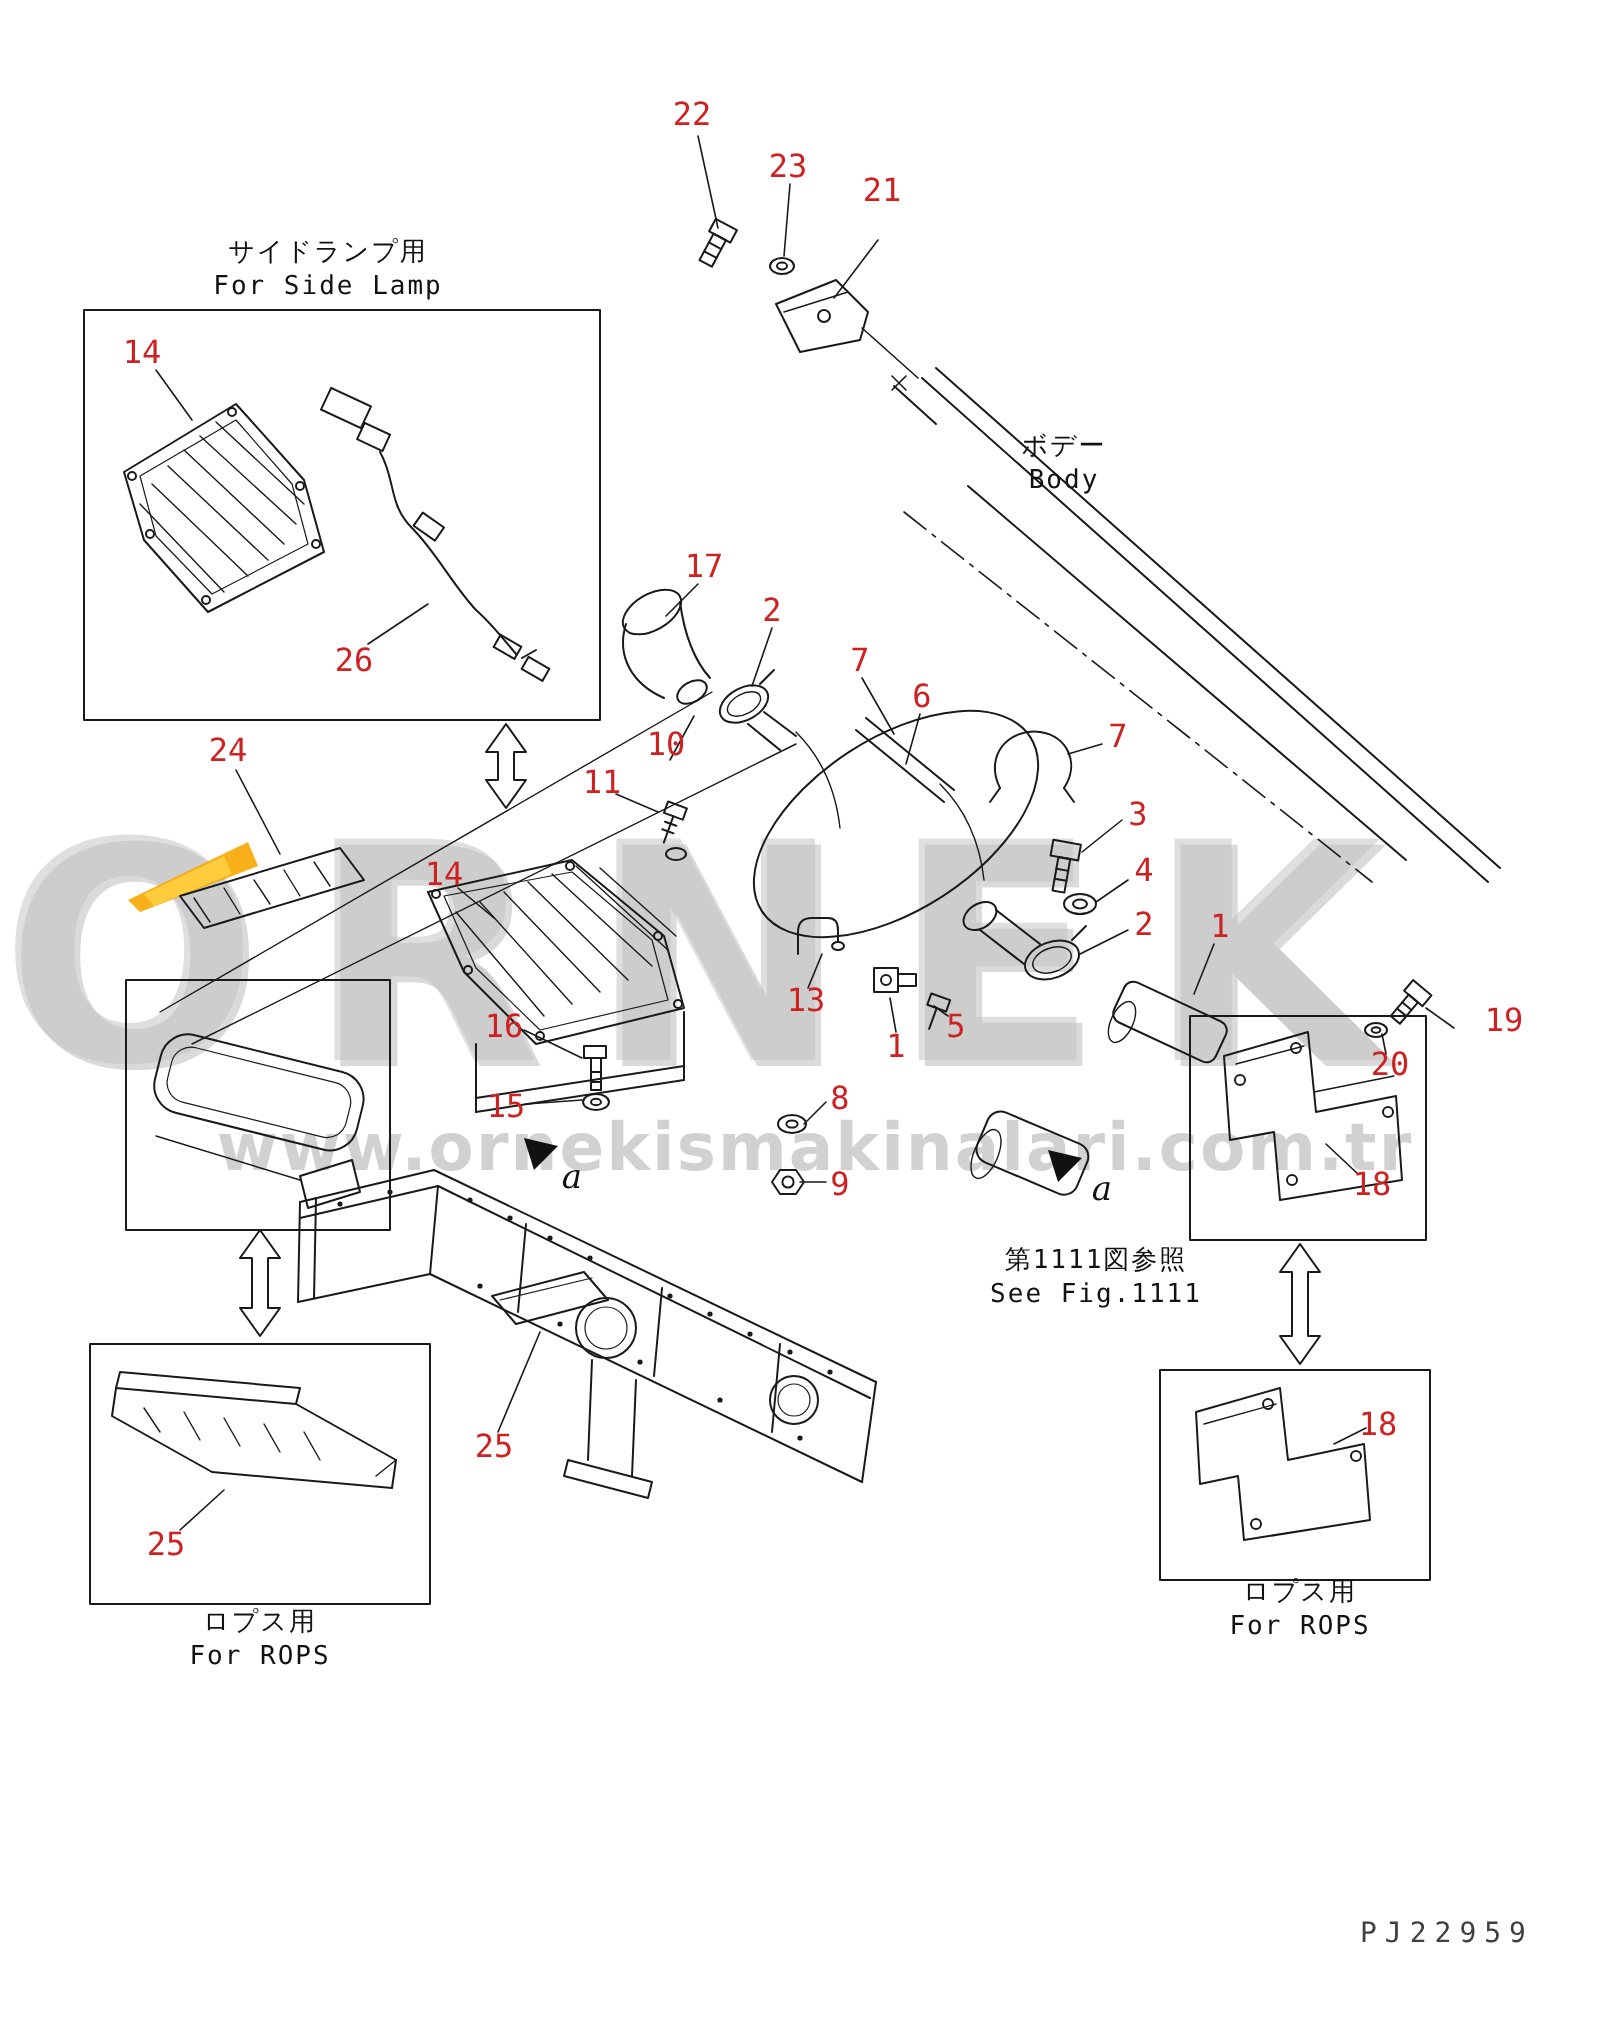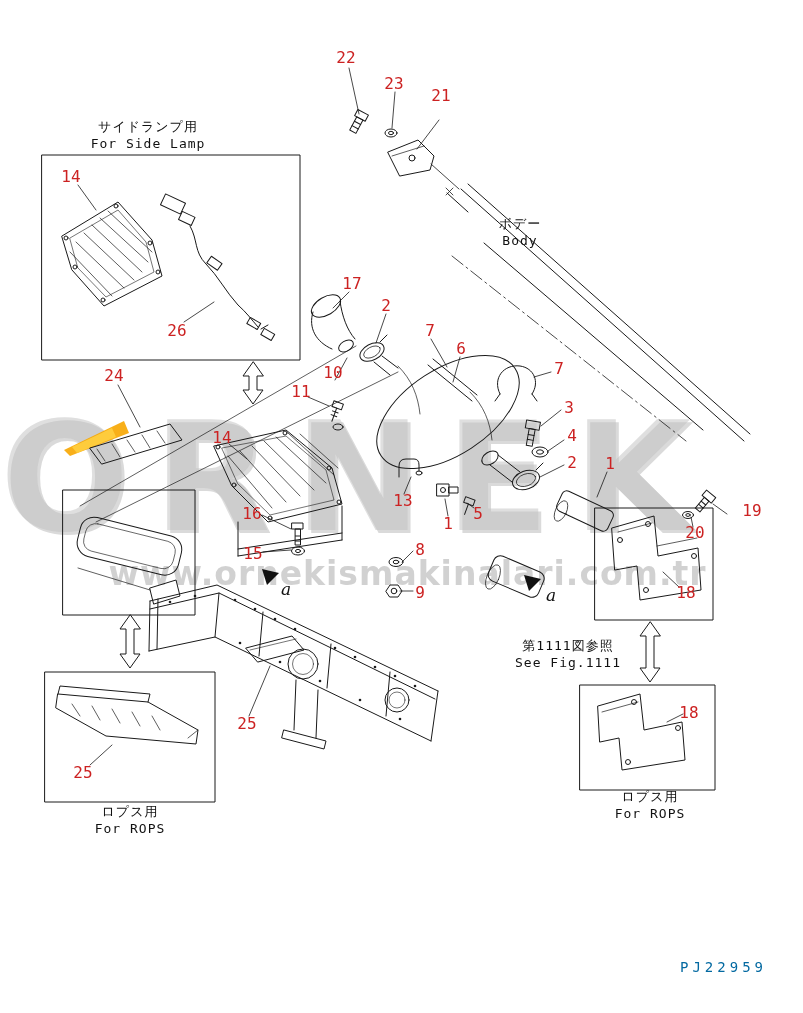--- a/index.html
+++ b/index.html
@@ -29,21 +29,21 @@
     position:absolute;transform:translate(-50%,-50%);
     color:#111;font-size:17px;font-style:italic;font-family:"DejaVu Serif",serif;
   }
   .dlabel{
     position:absolute;transform:translate(-50%,0);
     color:#111;font-size:13px;line-height:1.3;text-align:center;white-space:nowrap;letter-spacing:1px;
   }
   .dlabel span{display:block;}
   #doc-number{
     position:absolute;right:36px;bottom:38px;z-index:3;
-    color:#0369a1;font-size:14px;letter-spacing:4px;font-family:"DejaVu Sans Mono",monospace;
+    color:#404040;font-size:14px;letter-spacing:4px;font-family:"DejaVu Sans Mono",monospace;
   }
 </style>
 </head>
 <body>
 
 <div id="watermark">
   <div id="wm-title">ORNEK</div>
   <div id="wm-url">www.ornekismakinalari.com.tr</div>
   <svg width="72" height="42" style="position:absolute;left:62px;top:416px">
     <polygon points="2,34 62,5 67,17 8,40" fill="#F7A600" opacity="0.9"></polygon>
@@ -348,29 +348,29 @@
     <span class="callout" style="left: 253px; top: 553px;">15</span>
     <span class="callout" style="left: 420px; top: 549px;">8</span>
     <span class="callout" style="left: 695px; top: 532px;">20</span>
     <span class="callout" style="left: 420px; top: 592px;">9</span>
     <span class="callout" style="left: 686px; top: 592px;">18</span>
     <span class="callout" style="left: 247px; top: 723px;">25</span>
     <span class="callout" style="left: 83px; top: 772px;">25</span>
     <span class="callout" style="left: 689px; top: 712px;">18</span>
     <span class="ref" style="left: 286px; top: 589px;">a</span>
     <span class="ref" style="left: 551px; top: 595px;">a</span>
-    <div class="dlabel" style="left: 148px; top: 119px;">
+    <div class="dlabel" style="left: 164px; top: 119px;">
       <span>サイドランプ用</span>
       <span>For Side Lamp</span>
     </div>
-    <div class="dlabel" style="left: 520px; top: 216px;">
+    <div class="dlabel" style="left: 532px; top: 216px;">
       <span>ボデー</span>
       <span>Body</span>
     </div>
-    <div class="dlabel" style="left: 548px; top: 638px; margin-left: 20px;">
+    <div class="dlabel" style="left: 548px; top: 623px;">
       <span>第1111図参照</span>
       <span>See Fig.1111</span>
     </div>
     <div class="dlabel" style="left: 130px; top: 804px;">
       <span>ロプス用</span>
       <span>For ROPS</span>
     </div>
     <div class="dlabel" style="left: 650px; top: 789px;">
       <span>ロプス用</span>
       <span>For ROPS</span>

